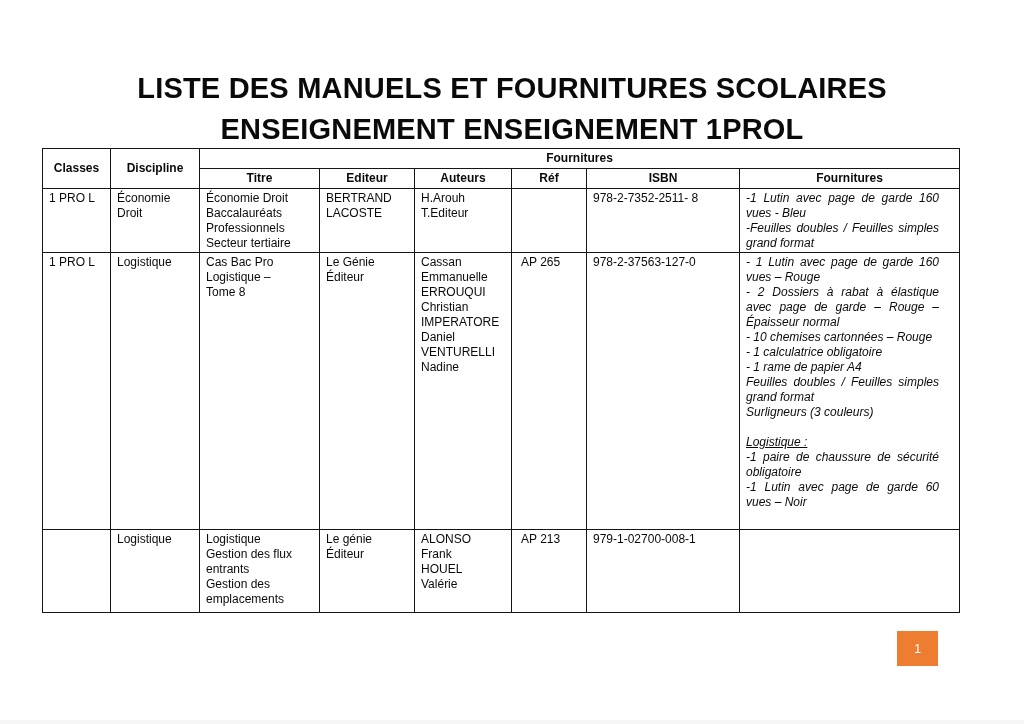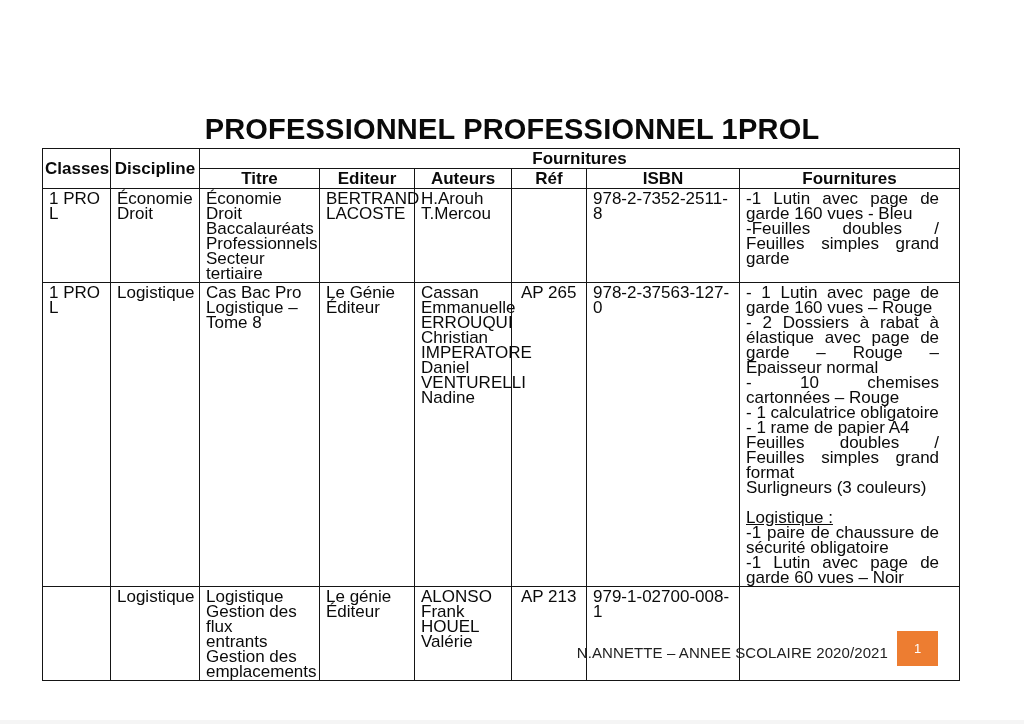--- a/index.html
+++ b/index.html
@@ -27,21 +27,21 @@
   .title-line.l1 { top: 72px; }
   .title-line.l2 { top: 113px; }
 
   table.book-table {
     position: absolute;
     left: 42px;
     top: 148px;
     width: 917px;
     border-collapse: collapse;
     table-layout: fixed;
-    font-size: 17px;
+    font-size: 12px;
     line-height: 15px;
     color: #0a0a0a;
   }
   .book-table th, .book-table td {
     border: 1.4px solid #151515;
     box-sizing: border-box;
   }
   .book-table th {
     font-weight: bold;
     text-align: center;
@@ -53,21 +53,21 @@
     vertical-align: top;
     text-align: left;
     padding: 2px 5px 1px 6px;
     margin-top: 39px;
   }
   td.multiline { white-space: pre-line; }
   tr.row-1 { height: 60px; }
   tr.row-2 { height: 277px; }
   tr.row-3 { height: 83px; }
   td.ref-cell { padding-left: 9px; }
-  td.fournitures-cell { padding-right: 20px; }
+  td.fournitures-cell { padding-right: 20px; font-style: italic; }
   .f-item { text-align: justify; }
   .blank-line { height: 15px; }
   .u { text-decoration: underline; }
 
   .footer-credit {
     position: absolute;
     top: 644px;
     left: 0;
     width: 888px;
     text-align: right;
@@ -95,21 +95,22 @@
     width: 100%;
     height: 4px;
     background: #f5f5f5;
   }
 </style>
 </head>
 <body>
 
 <div class="page">
 
-  <div class="title-line l2">PROFESSIONNEL PROFESSIONNEL 1PROL</div>
+  <div class="title-line l1">LISTE DES MANUELS ET FOURNITURES SCOLAIRES</div>
+  <div class="title-line l2">ENSEIGNEMENT ENSEIGNEMENT 1PROL</div>
 
   <table class="book-table">
     <colgroup>
       <col style="width:68px">
       <col style="width:89px">
       <col style="width:120px">
       <col style="width:95px">
       <col style="width:97px">
       <col style="width:75px">
       <col style="width:153px">
@@ -135,27 +136,27 @@
         <td class="multiline">1 PRO L</td>
         <td class="multiline">Économie
 Droit</td>
         <td class="multiline">Économie Droit
 Baccalauréats
 Professionnels
 Secteur tertiaire</td>
         <td class="multiline">BERTRAND
 LACOSTE</td>
         <td class="multiline">H.Arouh
-T.Mercou</td>
+T.Editeur</td>
         <td class="ref-cell"></td>
         <td>978-2-7352-2511- 8</td>
         <td class="fournitures-cell">
           <div>
               <div class="f-item">-1 Lutin avec page de garde 160 vues - Bleu</div>
-              <div class="f-item">-Feuilles doubles / Feuilles simples grand garde</div>
+              <div class="f-item">-Feuilles doubles / Feuilles simples grand format</div>
             </div>
         </td>
       </tr>
       <tr class="row-2">
         <td class="multiline">1 PRO L</td>
         <td class="multiline">Logistique</td>
         <td class="multiline">Cas Bac Pro
 Logistique –
 Tome 8</td>
         <td class="multiline">Le Génie
@@ -204,17 +205,16 @@
 Valérie</td>
         <td class="ref-cell">AP 213</td>
         <td>979-1-02700-008-1</td>
         <td class="fournitures-cell">
           <div></div>
         </td>
       </tr>
     </tbody>
   </table>
 
-  <div class="footer-credit">N.ANNETTE – ANNEE SCOLAIRE 2020/2021</div>
   <div class="page-badge" style="background-color: rgb(237, 125, 49);">1</div>
 
   <div class="page-bottom-edge"></div>
 </div>
 
 </body></html>

